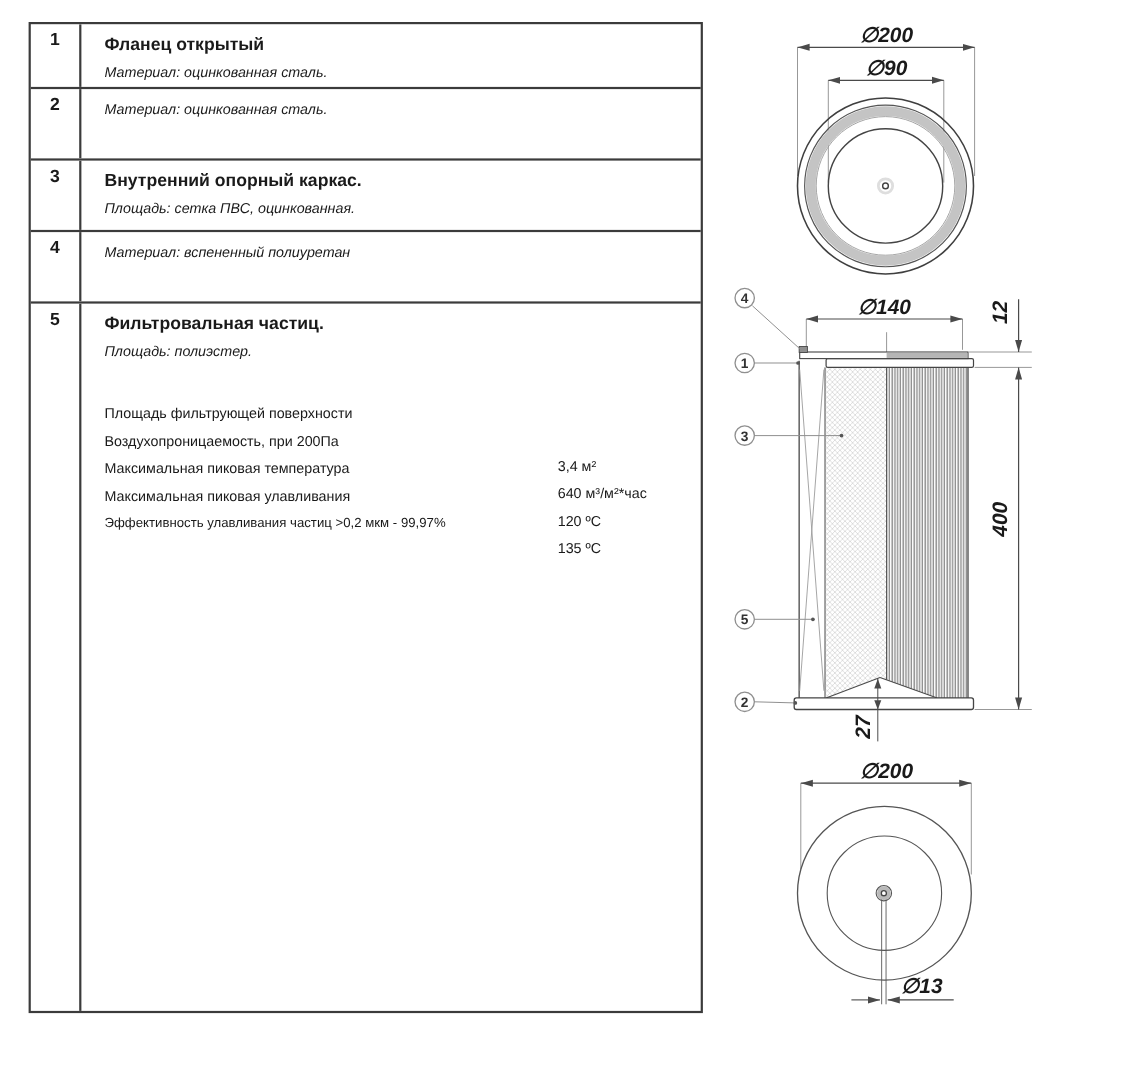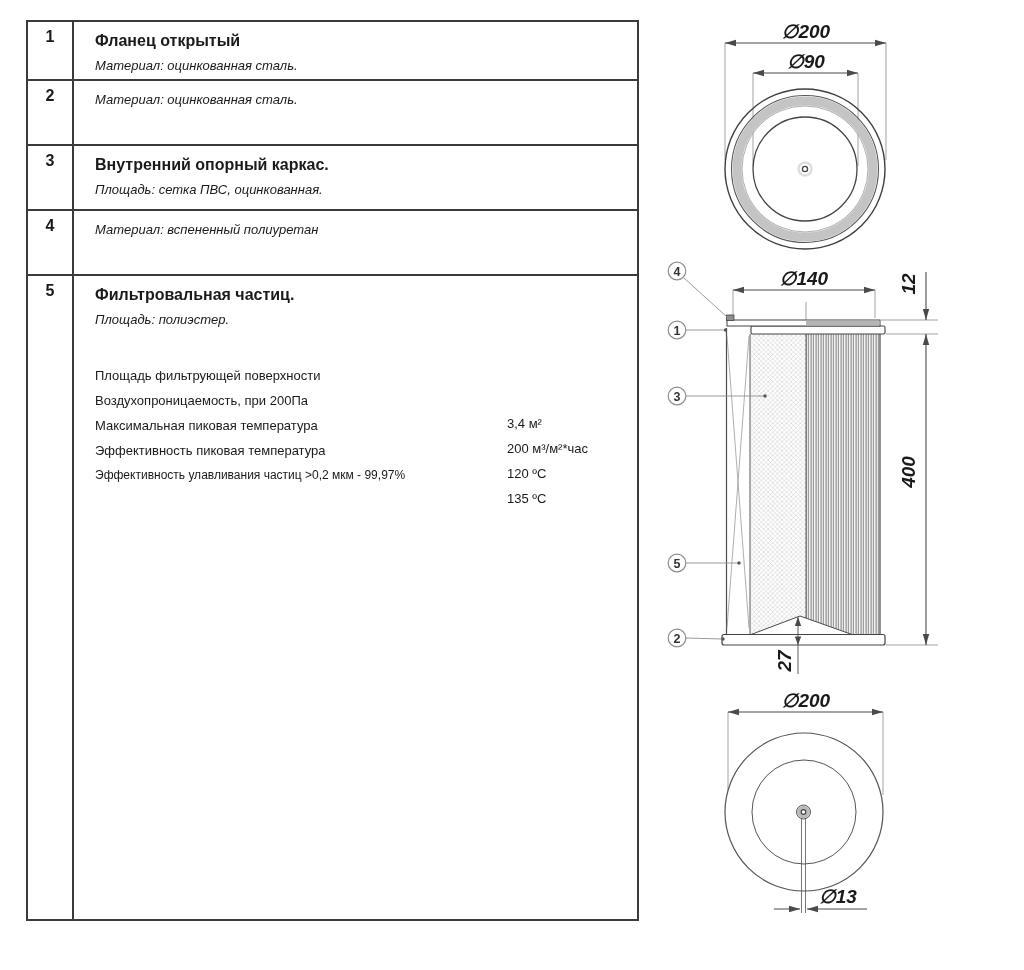--- a/index.html
+++ b/index.html
@@ -67,28 +67,28 @@
     <div class="cell-body">
       <div class="part-title">Фильтровальная частиц.</div>
       <div class="part-desc">Площадь: полиэстер.</div>
       <div class="specs">
         <div class="spec-line">
           <span>Площадь фильтрующей поверхности</span>
           <span class="spec-value">3,4 м²</span>
         </div>
         <div class="spec-line">
           <span>Воздухопроницаемость, при 200Па</span>
-          <span class="spec-value">200 м³/м²*час</span>
+          <span class="spec-value">640 м³/м²*час</span>
         </div>
         <div class="spec-line">
           <span>Максимальная пиковая температура</span>
           <span class="spec-value">120 ºС</span>
         </div>
         <div class="spec-line">
-          <span>Эффективность пиковая температура</span>
+          <span>Максимальная пиковая улавливания</span>
           <span class="spec-value">135 ºС</span>
         </div>
         <div class="efficiency">Эффективность улавливания частиц &gt;0,2 мкм - 99,97%</div>
       </div>
     </div>
   </div>
 </div>
 
 <svg class="drawing" width="374" height="970" viewBox="650 0 374 970" xmlns="http://www.w3.org/2000/svg">
   <defs>

